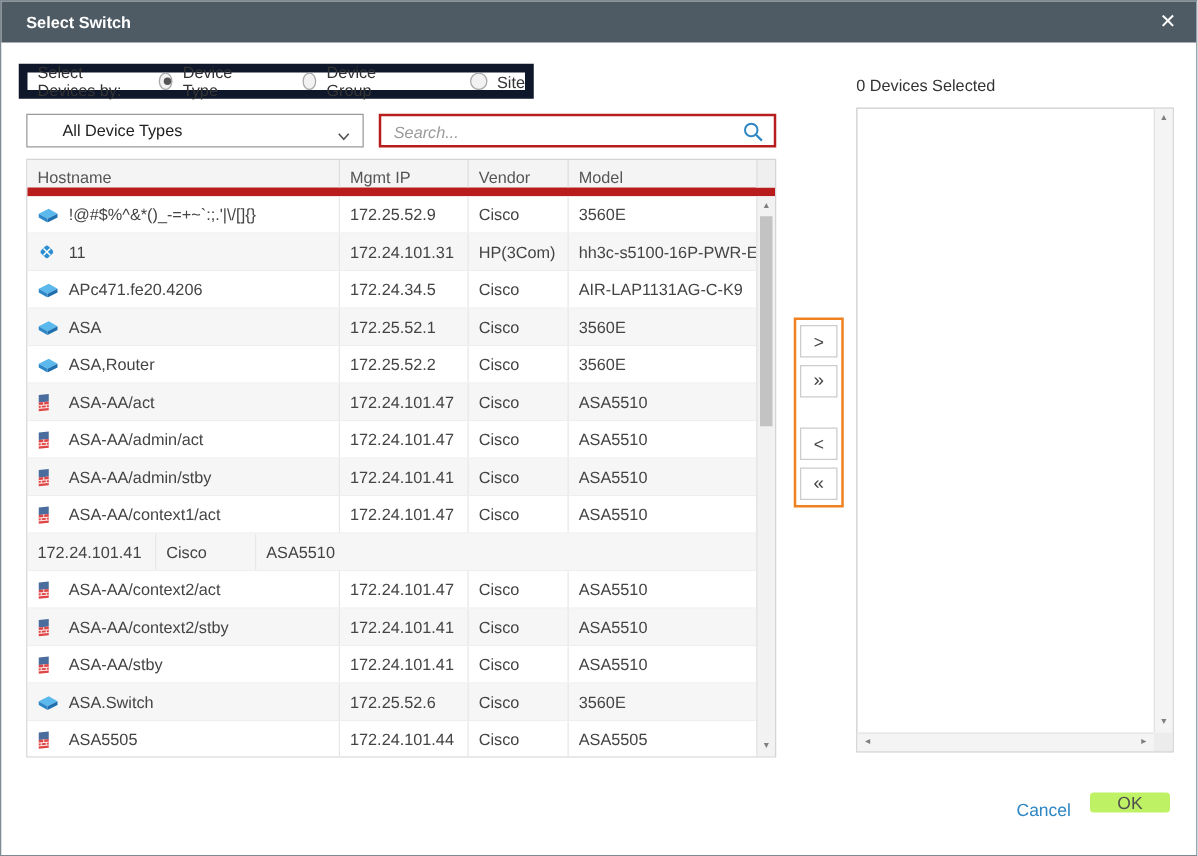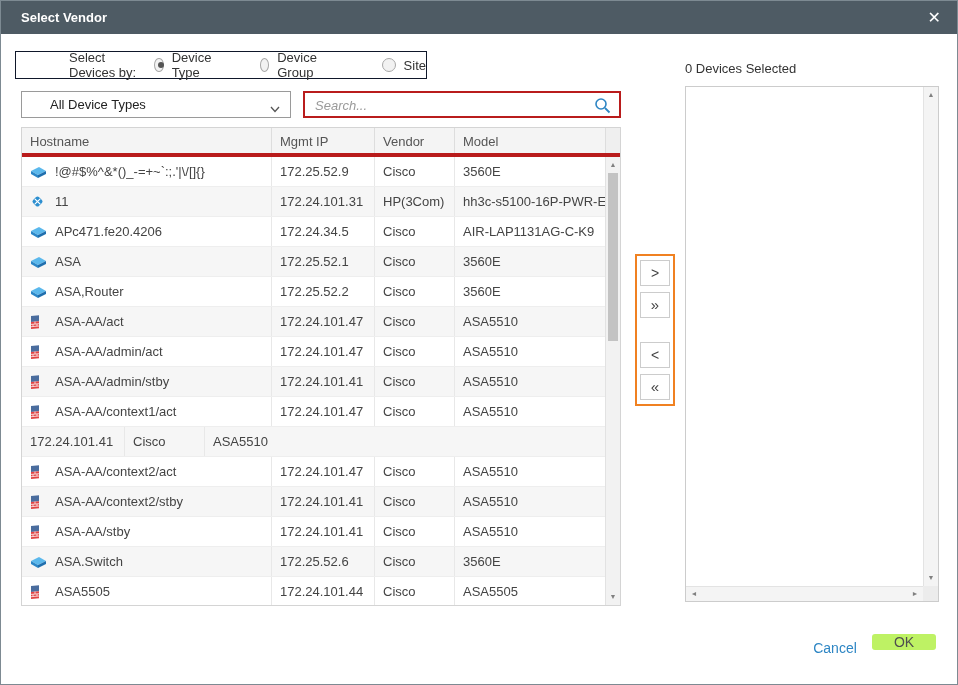--- a/index.html
+++ b/index.html
@@ -5,38 +5,38 @@
   * { margin:0; padding:0; box-sizing:border-box; }
   html,body { background:#e8e8e8; font-family:"Liberation Sans", sans-serif; }
   .dialog { position:relative; width:958px; height:685px; background:#fff; border:1px solid #7d8a92; overflow:hidden; }
 
   
   .titlebar { position:absolute; left:0; top:0; right:0; height:33px; background:#4e5b64; }
   .titlebar .title { position:absolute; left:20px; top:0; line-height:33px; color:#fff; font-size:13px; font-weight:bold; }
   .titlebar .close { position:absolute; right:16px; top:0; line-height:33px; color:#fff; font-size:16px; cursor:pointer; }
 
   
-  .filterbox { position:absolute; left:14px; top:50px; width:412px; height:28px; border:1px solid #0f172a; display:flex; align-items:center; font-size:13px; color:#333;padding-left:45px; }
+  .filterbox { position:absolute; left:14px; top:50px; width:412px; height:28px; border:7px solid #0f172a; display:flex; align-items:center; font-size:13px; color:#333; }
   .filterlabel { margin-left:8px; }
   .opt { display:flex; align-items:center; cursor:pointer; }
   .opt1 { margin-left:16px; } .opt2 { margin-left:44px; } .opt3 { margin-left:56px; }
   .radio { width:14px; height:14px; border-radius:50%; border:1px solid #a8a8a8; background:#f2f2f2; position:relative; margin-right:8px; }
   .radio.sel::after { content:''; position:absolute; left:3px; top:3px; width:6px; height:6px; border-radius:50%; background:#555; }
 
   
   .dropdown { position:absolute; left:20px; top:90px; width:270px; height:27px; border:1px solid #9a9a9a; background:#fff; font-size:13px; color:#222; line-height:25px; padding-left:28px; cursor:pointer; }
   .dropdown .chev { position:absolute; right:9px; top:6px; }
   .searchbox { position:absolute; left:302px; top:90px; width:318px; height:27px; border:2px solid #b91c1c; background:#fff; }
   .searchbox input { position:absolute; left:0; top:0; width:280px; height:25px; border:0; outline:none; padding-left:10px; font-size:13px; font-family:"Liberation Sans",sans-serif; color:#333; background:transparent; }
   .searchbox input::placeholder { color:#9a9a9a; font-style:italic; }
   .searchbox .mag { position:absolute; right:8px; top:4px; cursor:pointer; }
 
   
   .table { position:absolute; left:20px; top:126px; width:600px; height:479px; border:1px solid #d4d4d4; background:#fff; }
-  .thead { display:flex; height:29px; background:#f4f4f4; border-bottom:4px solid #b91c1c; }
+  .thead { display:flex; height:29px; background:#f4f4f4; border-bottom:7px solid #b91c1c; }
   .th { padding:0 8px; line-height:28px; font-size:13px; color:#555; border-right:1px solid #ddd; overflow:hidden; white-space:nowrap; }
   .c0 { width:250px; } .c1 { width:103px; } .c2 { width:80px; } .c3 { width:150px; border-right:0 !important; }
   .th-scroll { width:15px; background:#efefef; border-left:1px solid #ddd; }
   .tbody { position:absolute; left:0; top:29px; right:15px; bottom:0; overflow:hidden; }
   .tr { display:flex; height:30px; border-bottom:1px solid #eee; background:#fff; cursor:pointer; }
   .tr:nth-child(even) { background:#f6f6f6; }
   .td { padding:0 8px; line-height:29px; font-size:13px; color:#444; border-right:1px solid #e8e8e8; overflow:hidden; white-space:nowrap; }
   .hostcell { display:flex; align-items:center; }
   .devicon { display:inline-flex; width:18px; margin-right:7px; flex:none; }
 
@@ -61,21 +61,21 @@
   
   .cancel { position:absolute; left:806px; top:633px; width:56px; height:28px; line-height:28px; text-align:center; color:#2e86c4; font-size:14px; cursor:pointer; }
   .okbtn { position:absolute; left:871px; top:633px; width:64px; height:16px; background:#bef264; border:0; border-radius:3px; color:#4f4f4f; font-size:14px; font-family:"Liberation Sans",sans-serif; cursor:pointer; }
 </style>
 </head>
 <body>
 
 <div class="dialog">
 
   <div class="titlebar">
-    <span class="title">Select Vendor</span>
+    <span class="title">Select Switch</span>
     <span class="close">✕</span>
   </div>
 
   <div class="filterbox">
     <span class="filterlabel">Select Devices by:</span>
     <span class="opt opt1">
       <span class="radio sel"></span>
       <span>Device Type</span>
     </span>
     <span class="opt opt2">

